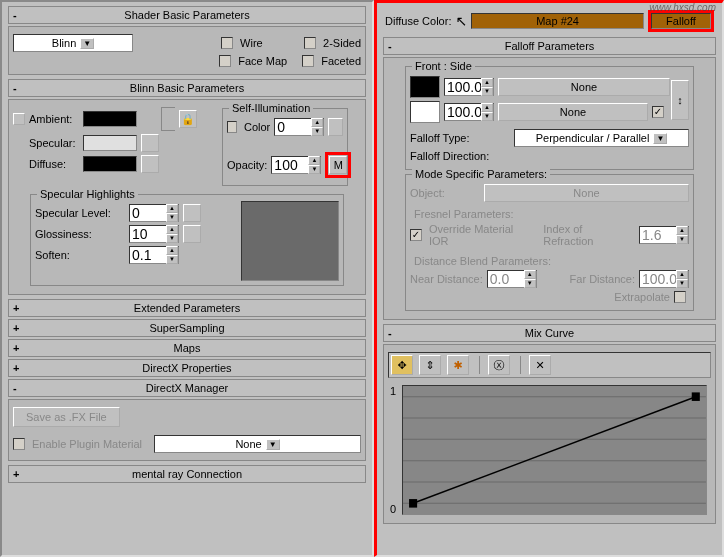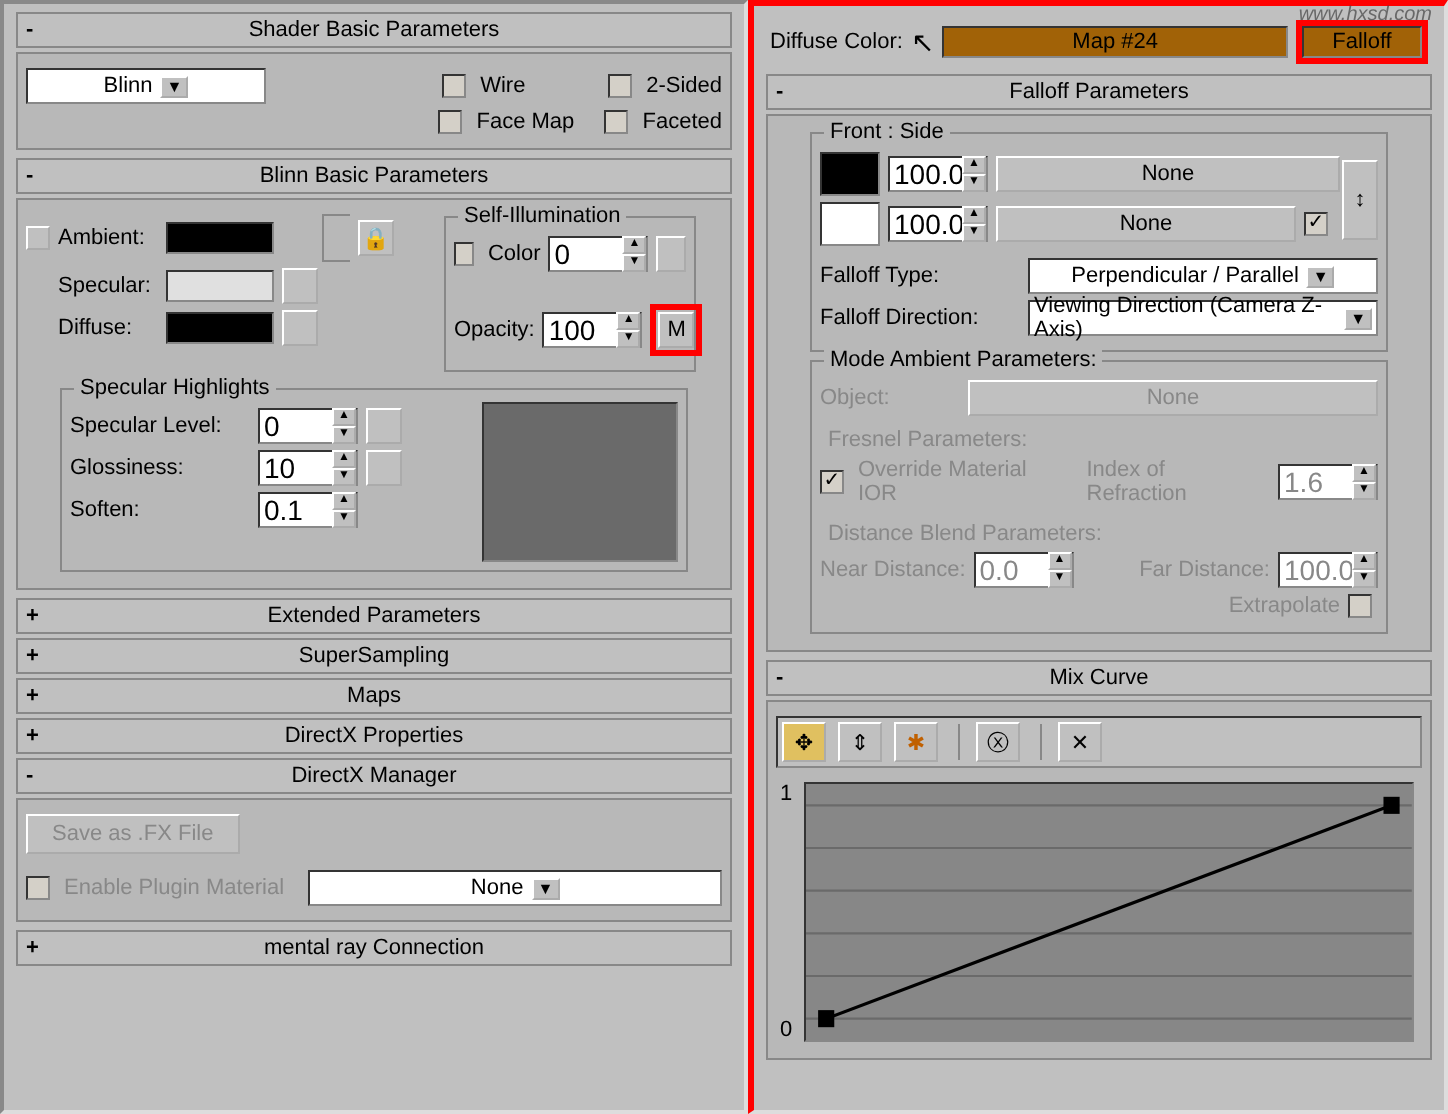--- a/index.html
+++ b/index.html
@@ -230,28 +230,25 @@
         <span class="small-btn" style="height:40px;margin-top:-24px">↕</span>
       </div>
       <div class="row" style="margin-top:6px">
         <span class="label" style="width:100px">Falloff Type:</span>
         <div class="dropdown" style="flex:1">
             <span>Perpendicular / Parallel</span>
           </div>
       </div>
       <div class="row">
         <span class="label" style="width:100px">Falloff Direction:</span>
-        <div class="dropdown" style="flex:1">
-            <span>Viewing Direction (Camera Z-Axis)</span>
-          </div>
       </div>
     </div>
 
     <div class="group">
-      <span class="group-title">Mode Ambient Parameters:</span>
+      <span class="group-title">Mode Specific Parameters:</span>
       <div class="row">
         <span class="label disabled" style="width:70px">Object:</span>
         <span class="wide-btn disabled">None</span>
       </div>
       <div class="disabled" style="margin:6px 0 2px 4px">Fresnel Parameters:</div>
       <div class="row">
         <span class="checkbox checked"></span>
         <span class="disabled">Override Material IOR</span>
         <span style="flex:1"></span>
         <span class="disabled">Index of Refraction</span>

